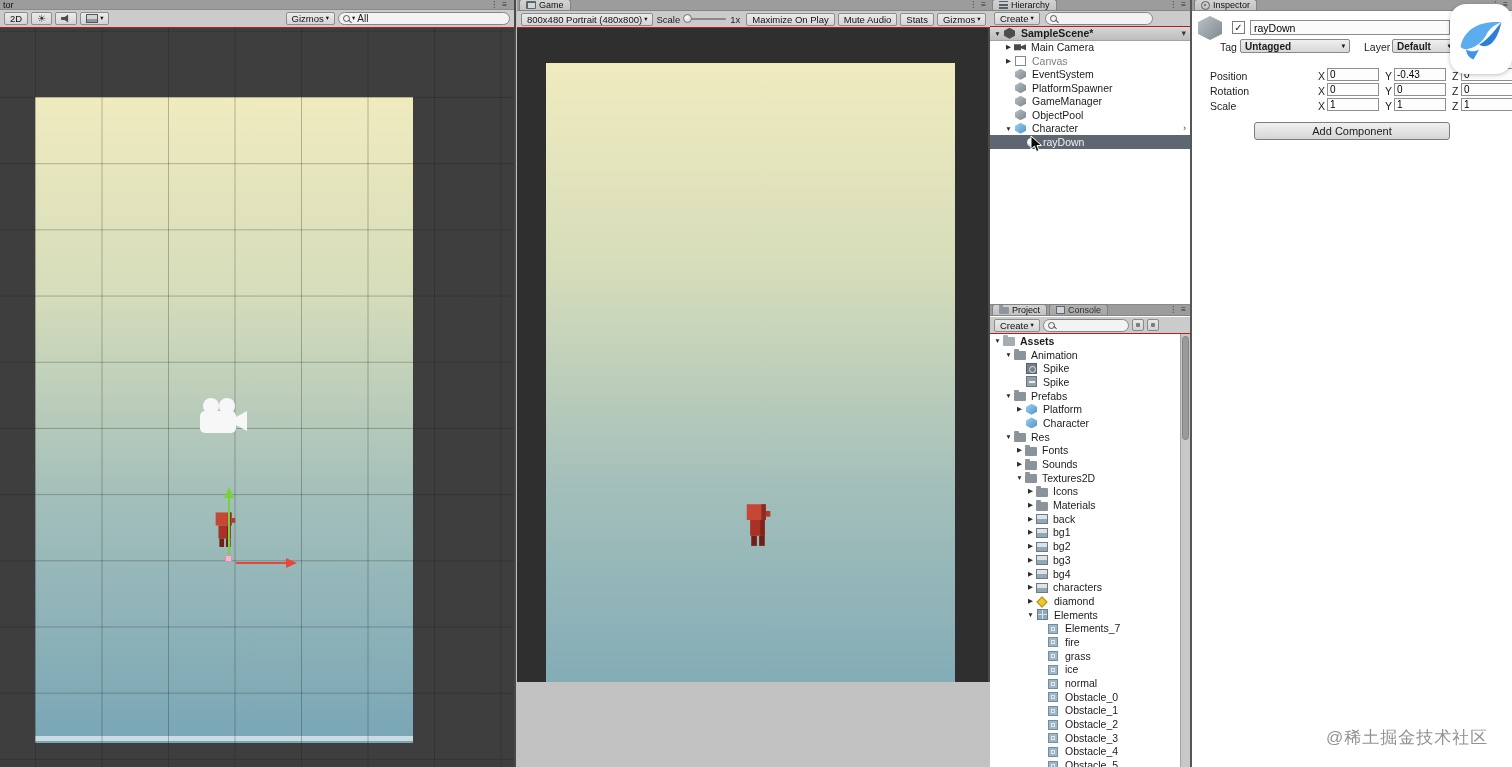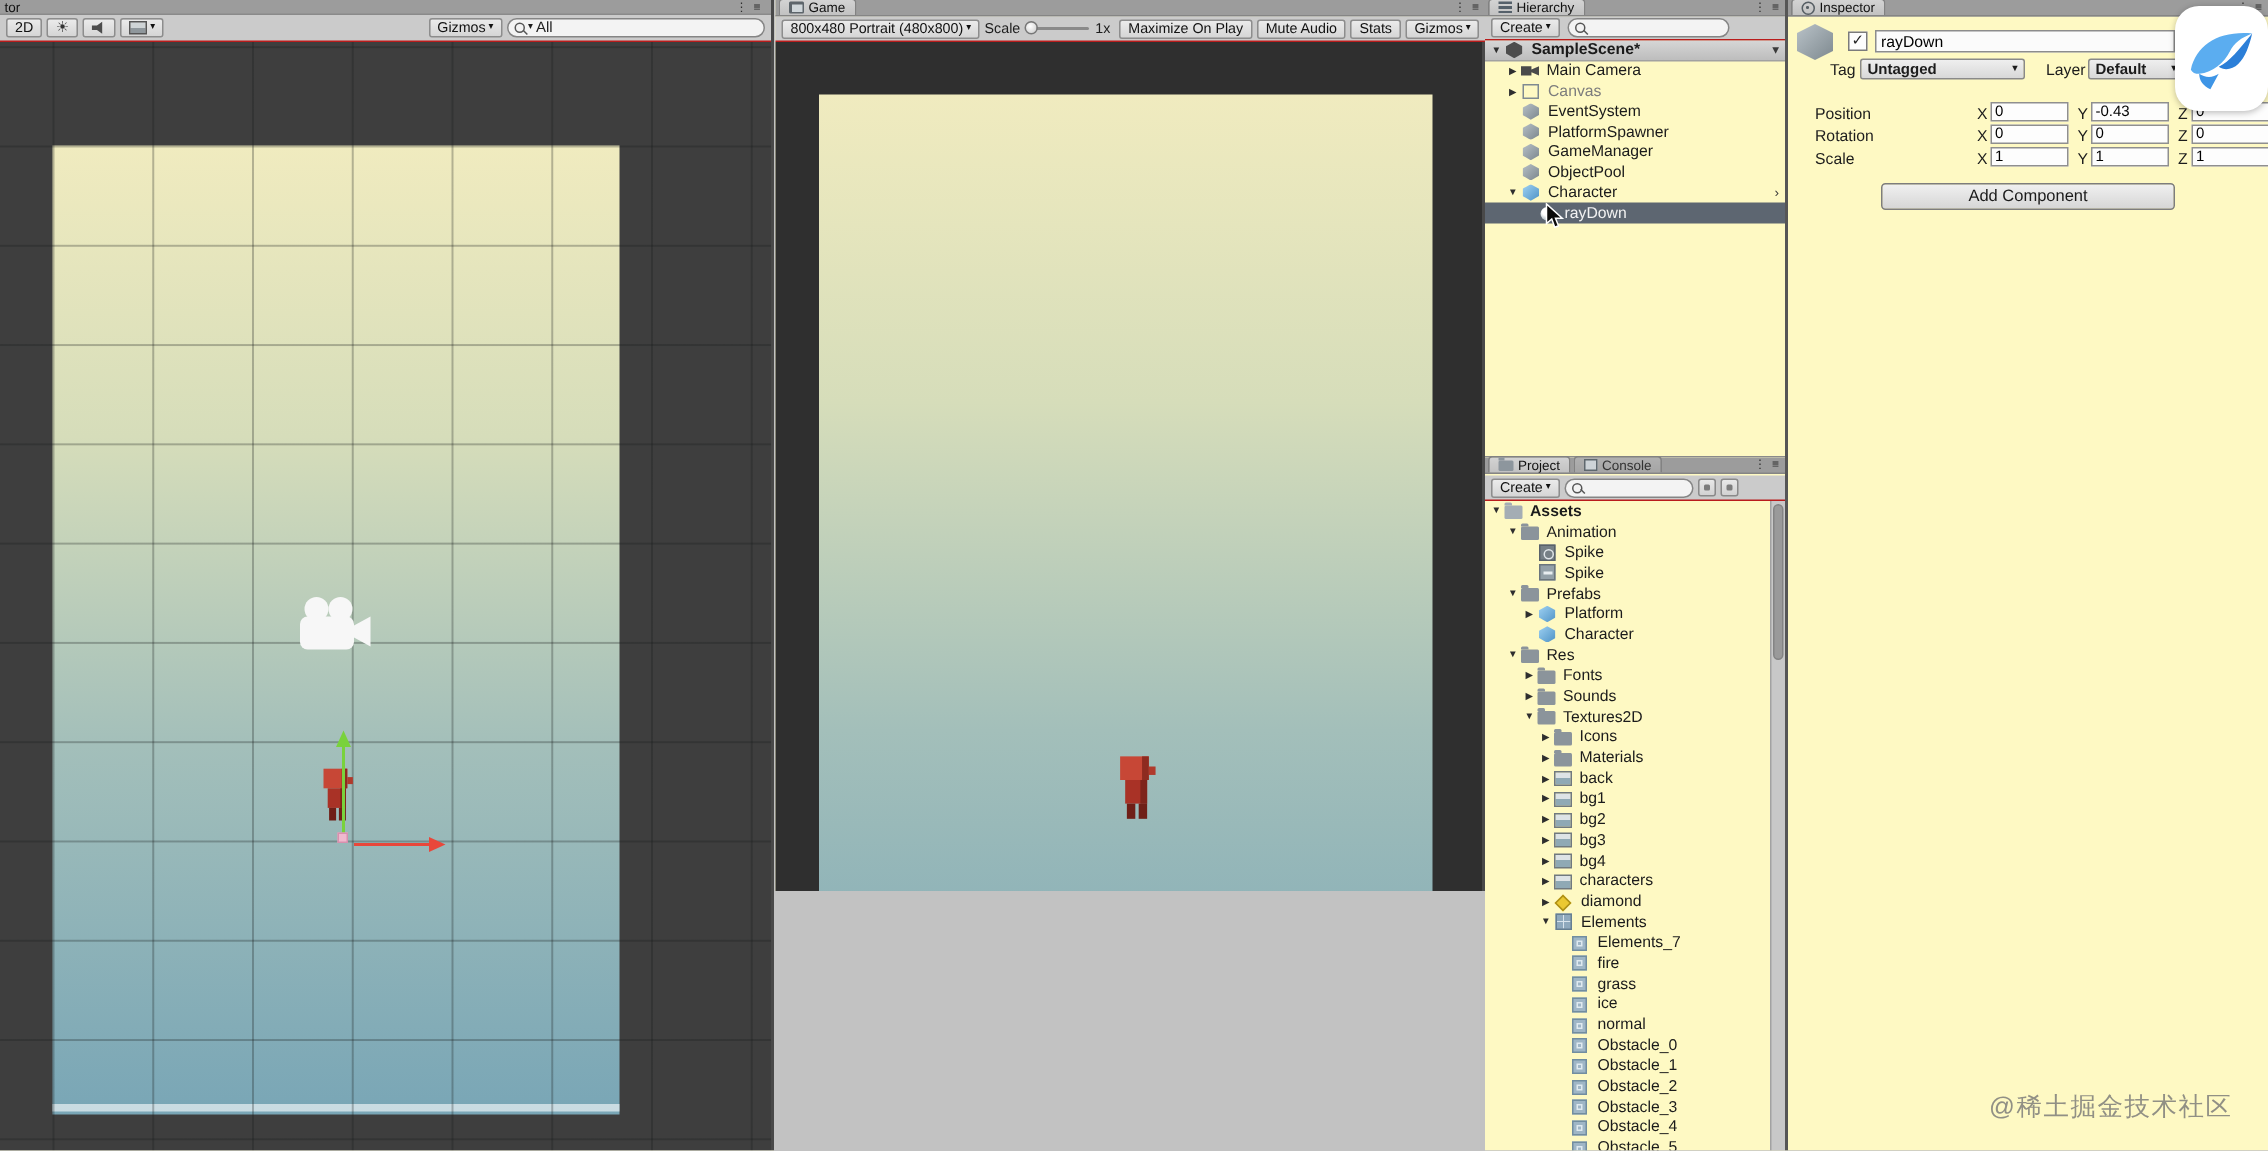--- a/index.html
+++ b/index.html
@@ -1,19 +1,19 @@
 <!DOCTYPE html>
 <html><head>
 <meta charset="utf-8">
 <style>
   *{margin:0;padding:0;box-sizing:border-box;}
   html,body{width:1512px;height:767px;overflow:hidden;}
   body{background:#c2c2c2;font-family:"Liberation Sans",sans-serif;font-size:11px;color:#1c1c1c;position:relative;}
   #root{position:absolute;inset:0;}
-  .panel{position:absolute;background:#fef9c3;}
+  .panel{position:absolute;background:#ffffff;}
 
   
   .tabstrip{position:absolute;left:0;top:0;right:0;height:11px;background:#9c9c9c;border-bottom:1px solid #858585;display:flex;align-items:flex-end;}
   .tab{height:11px;margin-left:2px;padding:0 6px;display:flex;align-items:center;gap:3px;font-size:9px;color:#111;background:linear-gradient(#d3d3d3,#c2c2c2);border:1px solid #828282;border-bottom:none;border-radius:3px 3px 0 0;white-space:nowrap;}
   .tab.inactive{background:linear-gradient(#b0b0b0,#a5a5a5);color:#333;}
   .strip-icons{margin-left:auto;display:flex;align-items:center;gap:4px;padding:0 4px 1px 0;font-size:8px;color:#2e2e2e;}
 
   
   .toolbar{position:absolute;left:0;right:0;background:#cbcbcb;border-bottom:1px solid #b91c1c;display:flex;align-items:center;gap:3px;padding:0 4px;}
   .tbtn{height:13px;display:flex;align-items:center;gap:2px;padding:0 5px;font-size:9.5px;color:#111;background:linear-gradient(#ebebeb,#d5d5d5);border:1px solid #8d8d8d;border-radius:2px;white-space:nowrap;}
@@ -55,21 +55,21 @@
   #scene-camera{position:absolute;left:196px;top:368px;}
   #scene-character{position:absolute;left:211px;top:482px;}
   .giz{position:absolute;}
   #giz-green-line{left:228px;top:470px;width:2px;height:61px;background:#79d23c;}
   #giz-green-head{left:224px;top:459px;width:0;height:0;border-left:5px solid transparent;border-right:5px solid transparent;border-bottom:11px solid #79d23c;}
   #giz-red-line{left:236px;top:534px;width:50px;height:2px;background:#e8473a;}
   #giz-red-head{left:286px;top:530px;width:0;height:0;border-top:5px solid transparent;border-bottom:5px solid transparent;border-left:11px solid #e8473a;}
   #giz-origin{left:225px;top:527px;width:7px;height:7px;background:#f0b9ce;border:1px solid #d890ae;}
 
   
-  #game-panel{left:517px;top:0;width:473px;height:594px;}
+  #game-panel{left:517px;top:0;width:473px;height:682px;}
   #game-toolbar{top:11px;height:17px;}
   #game-viewport{position:absolute;left:0;top:28px;right:0;bottom:0;background:#2f2f2f;overflow:hidden;border-right:2px solid #494949;}
   #game-character{position:absolute;left:224px;top:474px;}
 
   
   #hierarchy-panel{left:990px;top:0;width:200px;height:305px;border-bottom:1px solid #8a8a8a;}
   #project-panel{left:990px;top:305px;width:200px;height:462px;}
   .tree{position:absolute;left:0;right:0;overflow:hidden;}
   #hierarchy-tree{top:27px;bottom:0;}
   #project-tree{top:29px;bottom:0;right:10px;}

